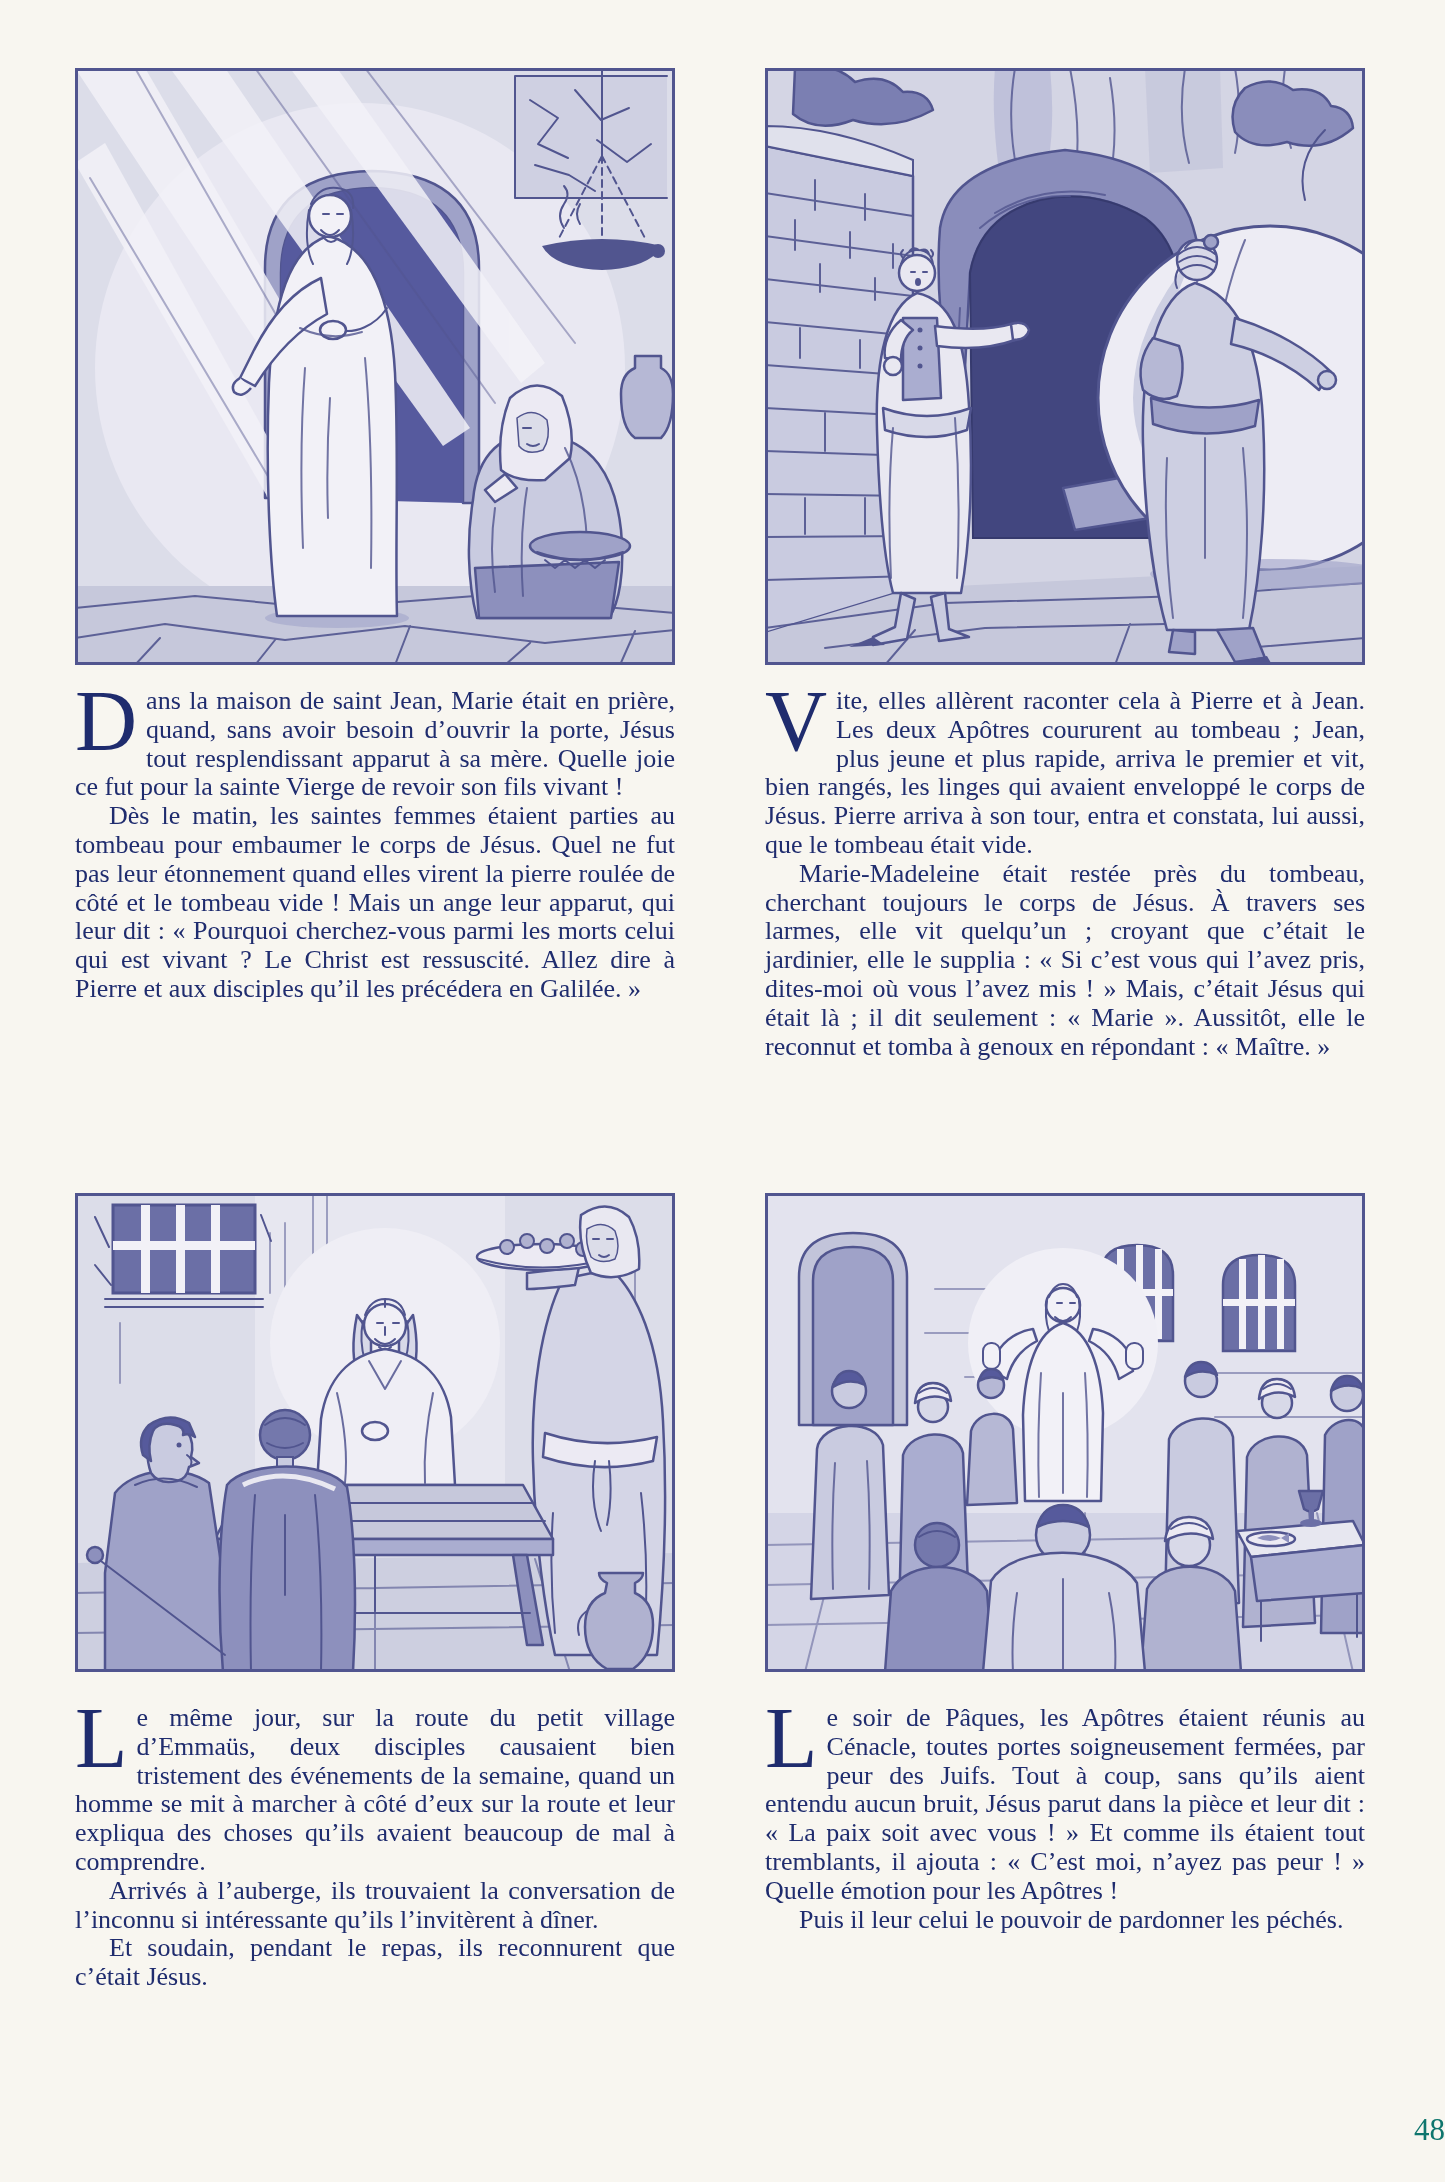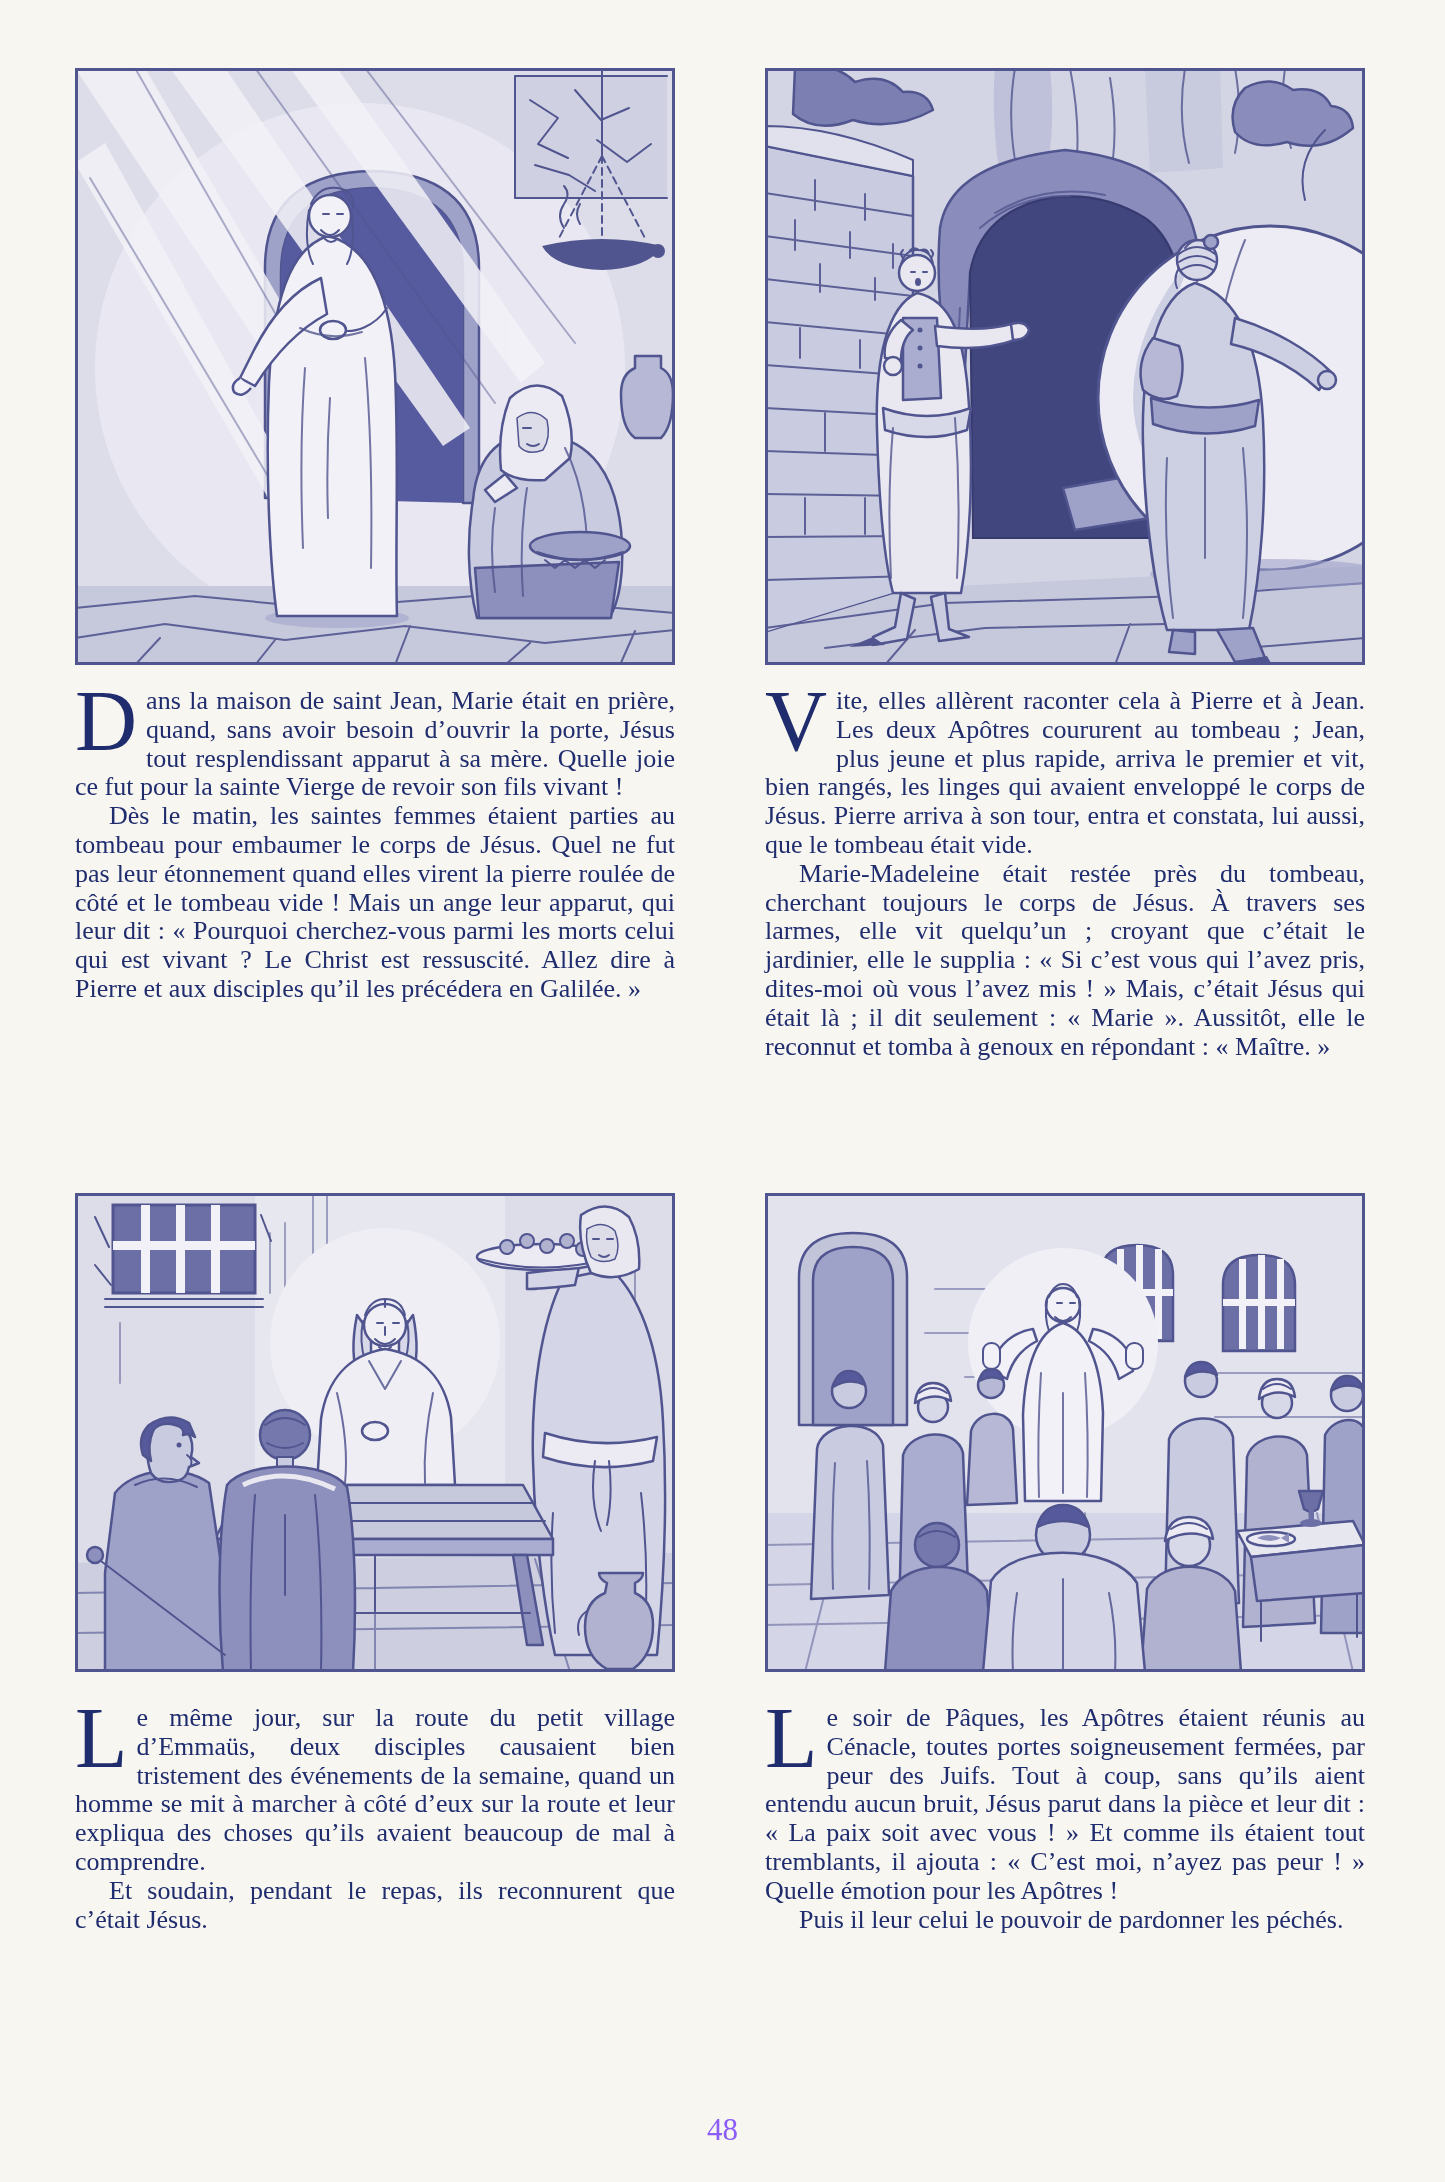--- a/index.html
+++ b/index.html
@@ -13,22 +13,22 @@
   .article p.lead{text-indent:0;}
   .dropcap{float:left;font-size:86px;line-height:63px;margin:3px 9px 0 0;color:#1f2c6e;}
   #text-mary{left:75px;top:687px;}
   #text-tomb{left:765px;top:687px;}
   #text-emmaus{left:75px;top:1704px;}
   #text-cenacle{left:765px;top:1704px;}
   #panel-mary{left:75px;top:68px;}
   #panel-tomb{left:765px;top:68px;}
   #panel-emmaus{left:75px;top:1193px;}
   #panel-cenacle{left:765px;top:1193px;}
-  .page-number{position:absolute;top:2112px;left:0;width:100%;text-align:center;
-               font-size:31px;color:#8b5cf6;}
+  .page-number{position:absolute;top:2112px;left:0;width:100%;text-align:right;
+               font-size:31px;color:#0f766e;}
   
   .s{stroke:#51558f;fill:none;stroke-width:2;stroke-linecap:round;stroke-linejoin:round;}
   .sf{stroke:#51558f;stroke-width:2.5;stroke-linejoin:round;}
   .frame{fill:none;stroke:#51558f;stroke-width:3;}
 </style>
 </head>
 <body>
 
 <div class="page">
 
@@ -349,20 +349,21 @@
         <path class="sf" d="M272 334 q6 -22 26 -22 q20 0 26 22 q-26 -12 -52 0 Z" fill="#565a9c"></path>
         <path class="sf" d="M226 388 C 248 350 348 350 372 390 L 380 479 L 218 479 Z" fill="#d4d5e6"></path>
         <path class="s" opacity="0.85" d="M252 400 q-6 40 -4 79 M344 400 q8 40 6 79 M298 386 v93"></path>
       </g>
       <rect class="frame" x="1.5" y="1.5" width="597" height="476"></rect>
     </svg>
   </div>
 
   <div class="article" id="text-emmaus">
     <p class="lead"><span class="dropcap">L</span><span>e même jour, sur la route du petit village d’Emmaüs, deux disciples causaient bien tristement des événements de la semaine, quand un homme se mit à marcher à côté d’eux sur la route et leur expliqua des choses qu’ils avaient beaucoup de mal à comprendre.</span></p>
+    <p>Arrivés à l’auberge, ils trouvaient la conversation de l’inconnu si intéressante qu’ils l’invitèrent à dîner.</p>
     <p>Et soudain, pendant le repas, ils reconnurent que c’était Jésus.</p>
   </div>
 
   <div class="article" id="text-cenacle">
     <p class="lead"><span class="dropcap">L</span><span>e soir de Pâques, les Apôtres étaient réunis au Cénacle, toutes portes soigneusement fermées, par peur des Juifs. Tout à coup, sans qu’ils aient entendu aucun bruit, Jésus parut dans la pièce et leur dit&nbsp;: «&nbsp;La paix soit avec vous&nbsp;!&nbsp;» Et comme ils étaient tout tremblants, il ajouta&nbsp;: «&nbsp;C’est moi, n’ayez pas peur&nbsp;!&nbsp;» Quelle émotion pour les Apôtres&nbsp;!</span></p>
     <p>Puis il leur celui le pouvoir de pardonner les péchés.</p>
   </div>
 
   <div class="page-number">48</div>
 

